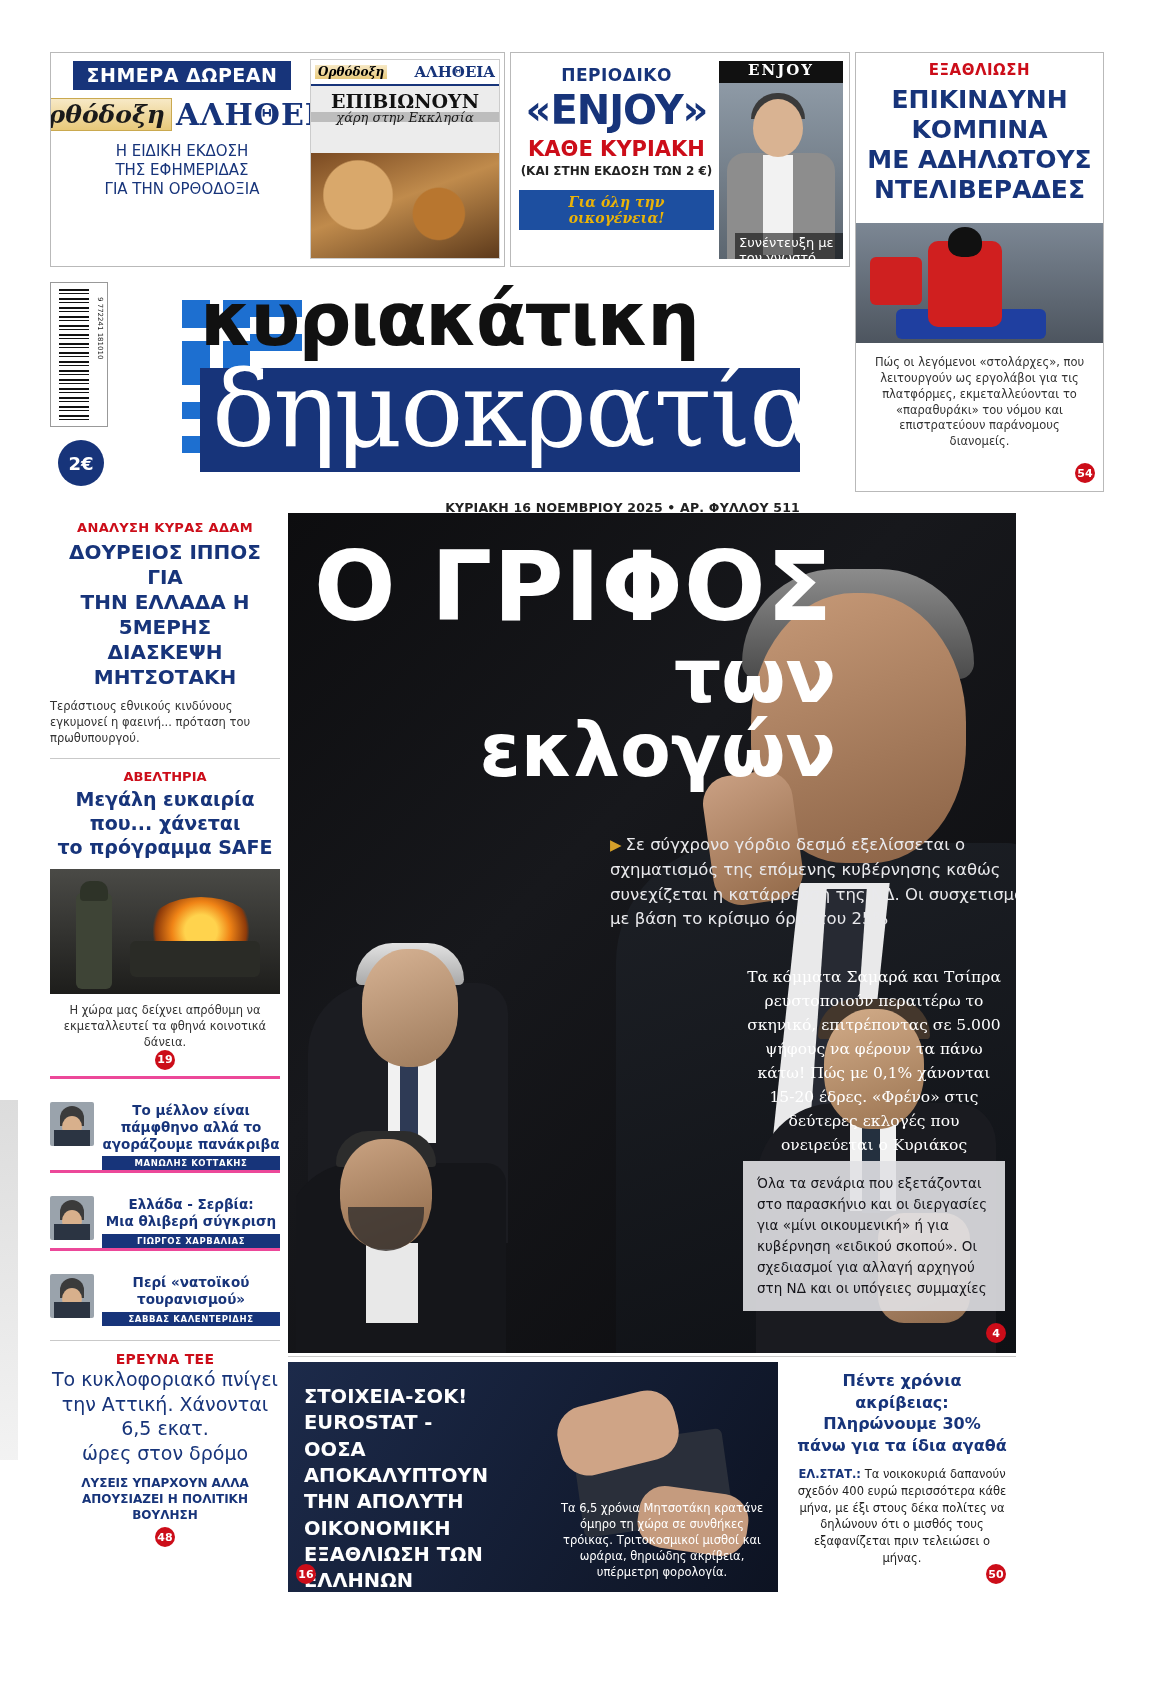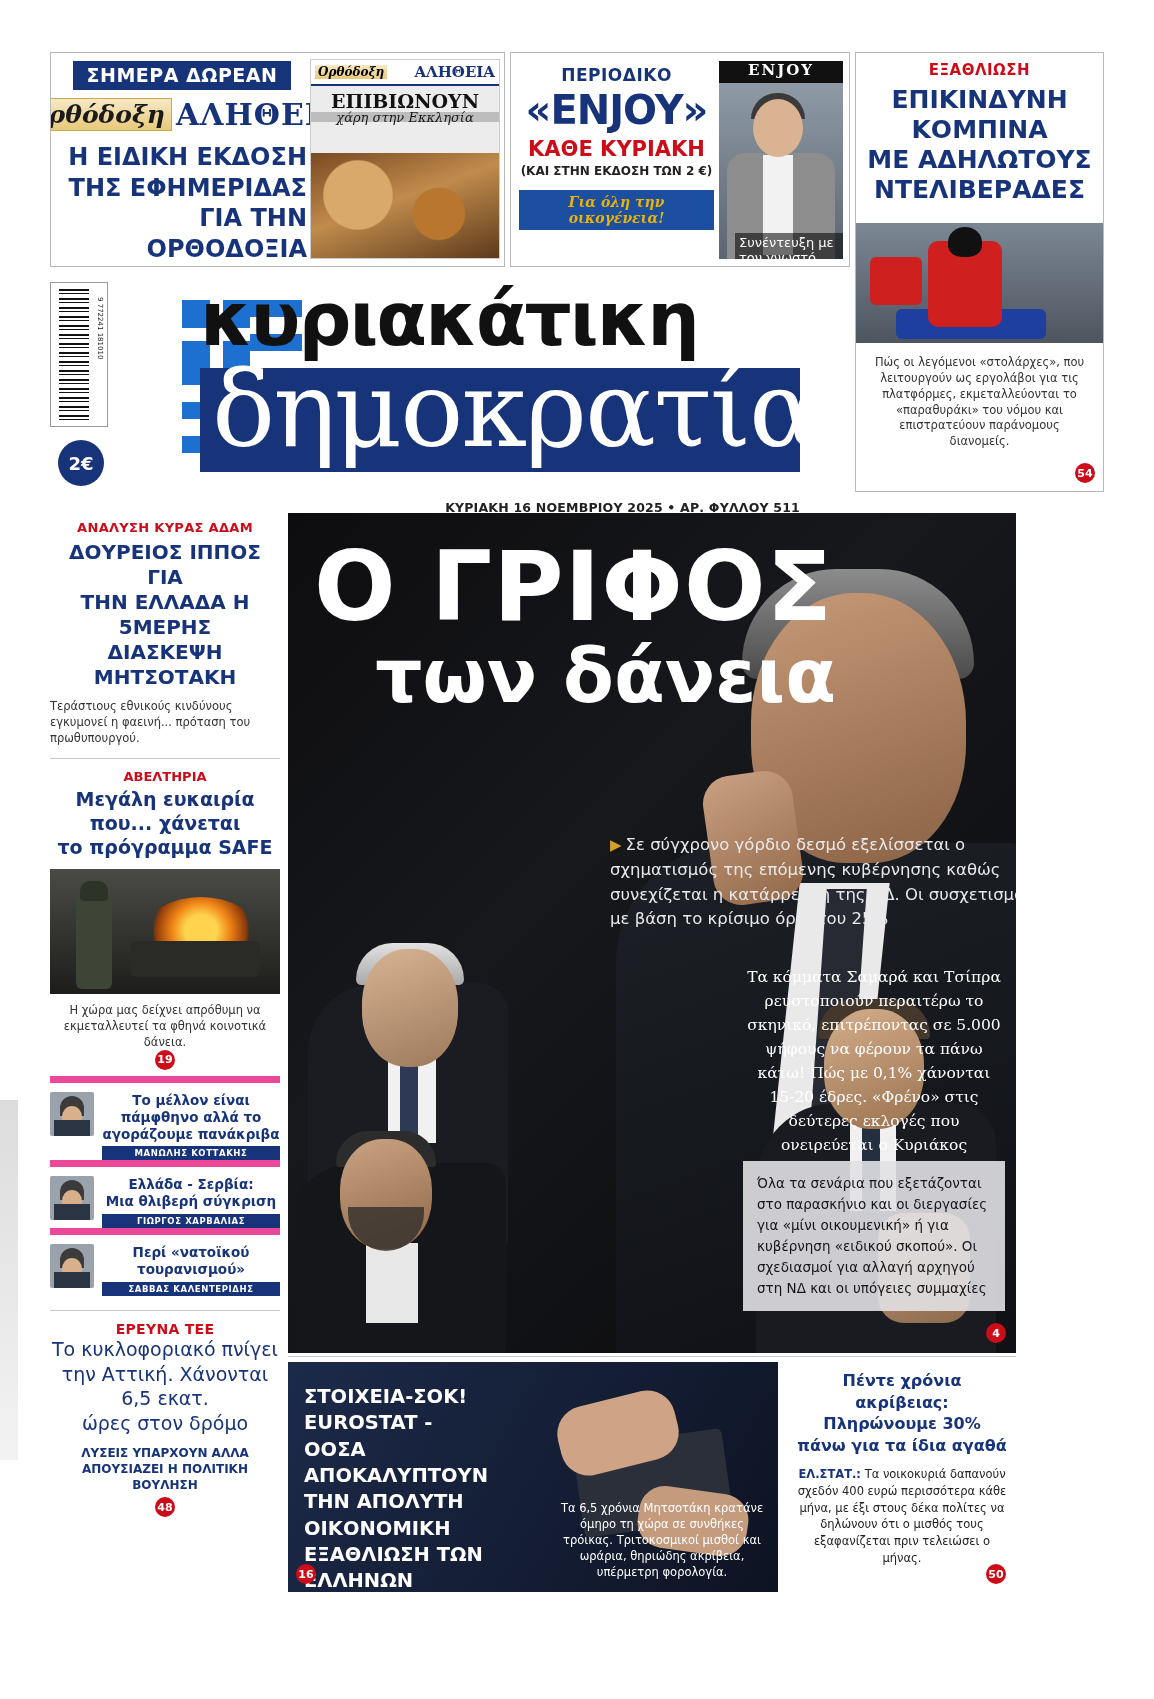--- a/index.html
+++ b/index.html
@@ -34,21 +34,21 @@
   .p1-mast { margin-top:7px; display:flex; align-items:center; justify-content:center; gap:4px;}
   .p1-ortho {
     font-family:"DejaVu Serif","Liberation Serif",serif; font-style:italic; font-weight:bold;
     font-size:25px; color:#1a1a1a; background:linear-gradient(#f7e9c6,#e8c97a);
     padding:1px 6px; border:1px solid #caa94f;
   }
   .p1-alitheia {
     font-family:"DejaVu Serif","Liberation Serif",serif; font-weight:bold; font-size:30px;
     color:#17347a; letter-spacing:1px;
   }
-  .p1-sub { margin-top:10px; color:#17347a; font-weight:bold; font-size:24px; line-height:1.28;text-align:right; }
+  .p1-sub { margin-top:10px; color:#17347a; font-weight:normal; font-size:15px; line-height:1.28; }
 
   .p1-right { position:absolute; right:4px; top:6px; width:190px; height:200px;
     background:#ececec; border:1px solid #ccc; overflow:hidden; }
   .mini-paper-hd { height:26px; background:#fff; border-bottom:2px solid #17347a;
     display:flex; align-items:center; justify-content:space-between; padding:0 4px;}
   .mini-ortho { font-family:"DejaVu Serif",serif; font-style:italic; font-weight:bold; font-size:12px;
     background:linear-gradient(#f7e9c6,#e8c97a); padding:0 3px; }
   .mini-alith { font-family:"DejaVu Serif",serif; font-weight:bold; font-size:15px; color:#17347a; }
   .mini-head { font-family:"DejaVu Serif",serif; font-weight:bold; font-size:19px; color:#111;
      text-align:center; line-height:1.0; padding:6px 2px 0; }
@@ -150,21 +150,21 @@
   .bx-head { color:#17347a; font-weight:bold; font-size:19px; line-height:1.25; text-align:center; margin-top:4px;}
   .bx-photo { position:relative; margin-top:9px; width:230px; height:125px; overflow:hidden;
     background:linear-gradient(#4a4a46,#1d1d1b);}
   .bx-photo .fire{ position:absolute; left:96px; top:28px; width:110px; height:68px; border-radius:50%;
     background:radial-gradient(circle,#ffd34d 0 25%,#f08416 45%,#8d3a0a 70%, rgba(0,0,0,0) 75%);}
   .bx-photo .soldier{ position:absolute; left:26px; top:24px; width:36px; height:96px; background:#3e4436; border-radius:6px;}
   .bx-photo .helmet{ position:absolute; left:30px; top:12px; width:28px; height:20px; background:#2e3328; border-radius:10px 10px 4px 4px;}
   .bx-photo .tank { position:absolute; left:80px; top:72px; width:130px; height:36px; background:#2a2b26; border-radius:6px;}
   .bx-cap { font-size:11.5px; color:#333; line-height:1.4; margin-top:8px; text-align:center;}
 
-  .oped { display:flex; gap:8px; align-items:flex-start; border-top:7px solid #ec4899; padding:9px 0 0;}
+  .oped { display:flex; gap:8px; align-items:flex-start; border-top:3px solid #ec4899; padding:23px 0 0;}
   .oped-photo { width:44px; height:44px; flex:0 0 44px; background:#9aa3ac; border-radius:2px; position:relative; overflow:hidden;}
   .oped-photo .h { position:absolute; left:10px; top:4px; width:24px; height:20px; background:#3b3b3b; border-radius:12px 12px 0 0;}
   .oped-photo .f { position:absolute; left:12px; top:14px; width:20px; height:22px; background:#d8b08c; border-radius:50%;}
   .oped-photo .b { position:absolute; left:4px; bottom:0; width:36px; height:16px; background:#2b3442;}
   .oped-txt { flex:1; }
   .oped-title { font-size:13.5px; color:#17347a; font-weight:bold; line-height:1.25; text-align:center;}
   .oped-author { margin-top:4px; background:#17347a; color:#fff; font-size:8.5px; font-weight:bold;
     letter-spacing:.6px; text-align:center; padding:2px 0;}
 
   .tee-kicker { color:#cc0d19; font-weight:bold; font-size:14px; text-align:center; letter-spacing:.3px;}
@@ -449,21 +449,21 @@
       <div class="pr-body"></div>
       <div class="pr-shirt"></div>
       <div class="pr-tie"></div>
       <div class="pr-hair"></div>
       <div class="pr-face"></div>
       <div class="pr-hand"></div>
     </div>
 
     <div class="hero-title">
       <div class="ht1">Ο ΓΡΙΦΟΣ</div>
-      <div class="ht2">των δάνεια</div>
+      <div class="ht2">των εκλογών</div>
     </div>
 
     <div class="hero-lead">
       <span class="arrow">▶</span><span>Σε σύγχρονο γόρδιο δεσμό εξελίσσεται ο σχηματισμός της επόμενης κυβέρνησης καθώς συνεχίζεται η κατάρρευση της ΝΔ. Οι συσχετισμοί με βάση το κρίσιμο όριο του 25%</span>
     </div>
 
     <div class="hero-mid-text">Τα κόμματα Σαμαρά και Τσίπρα ρευστοποιούν περαιτέρω το σκηνικό, επιτρέποντας σε 5.000 ψήφους να φέρουν τα πάνω κάτω! Πώς με 0,1% χάνονται 15-20 έδρες. «Φρένο» στις δεύτερες εκλογές που ονειρεύεται ο Κυριάκος</div>
 
     <div class="hero-grey-box">Όλα τα σενάρια που εξετάζονται στο παρασκήνιο και οι διεργασίες για «μίνι οικουμενική» ή για κυβέρνηση «ειδικού σκοπού». Οι σχεδιασμοί για αλλαγή αρχηγού στη ΝΔ και οι υπόγειες συμμαχίες</div>
 

